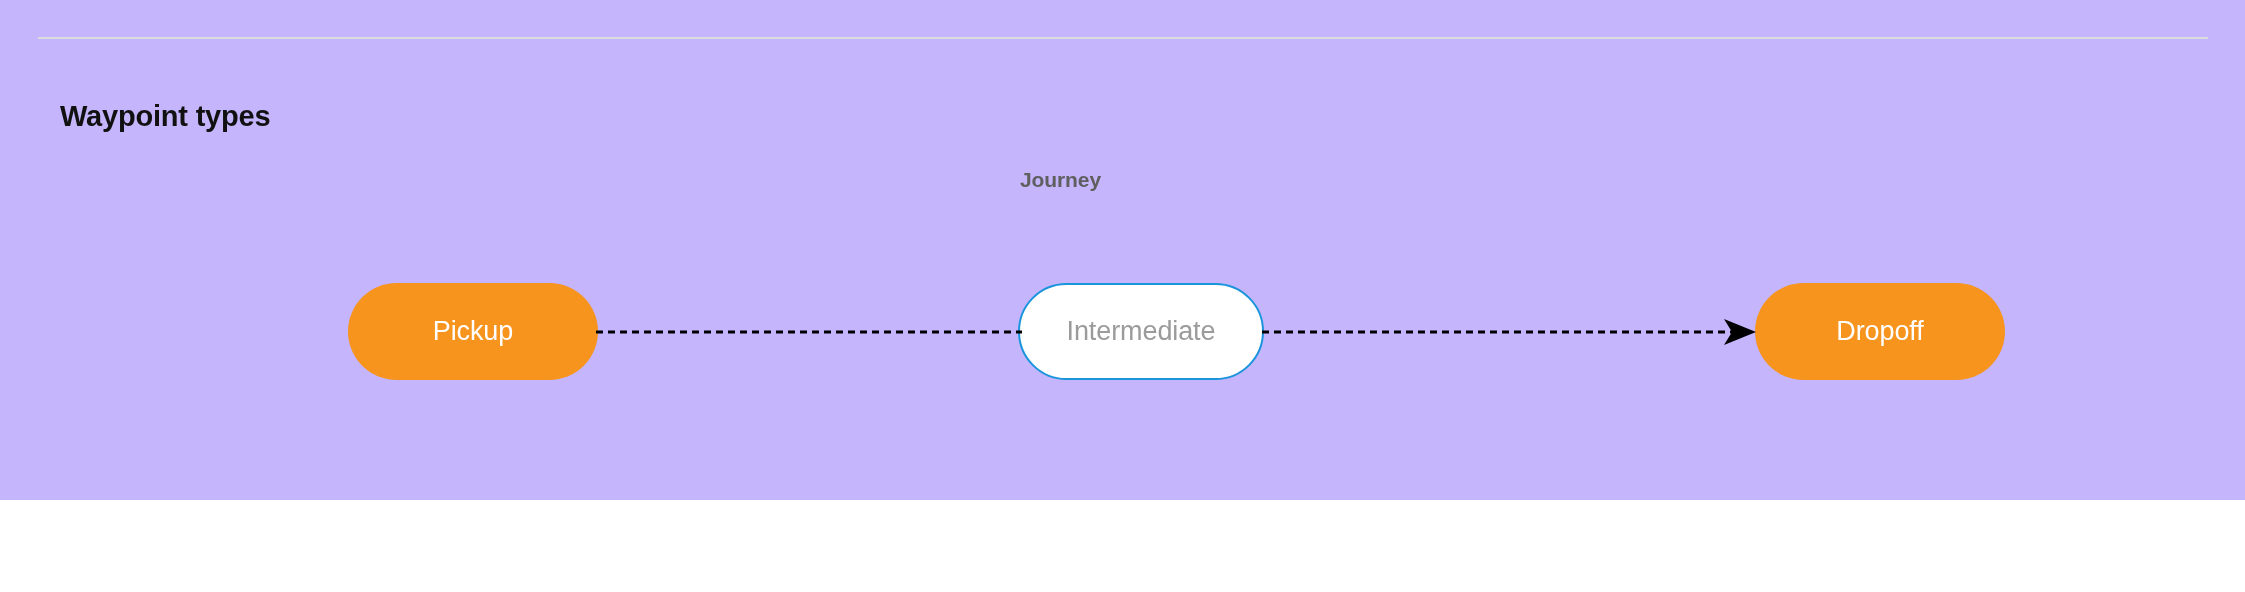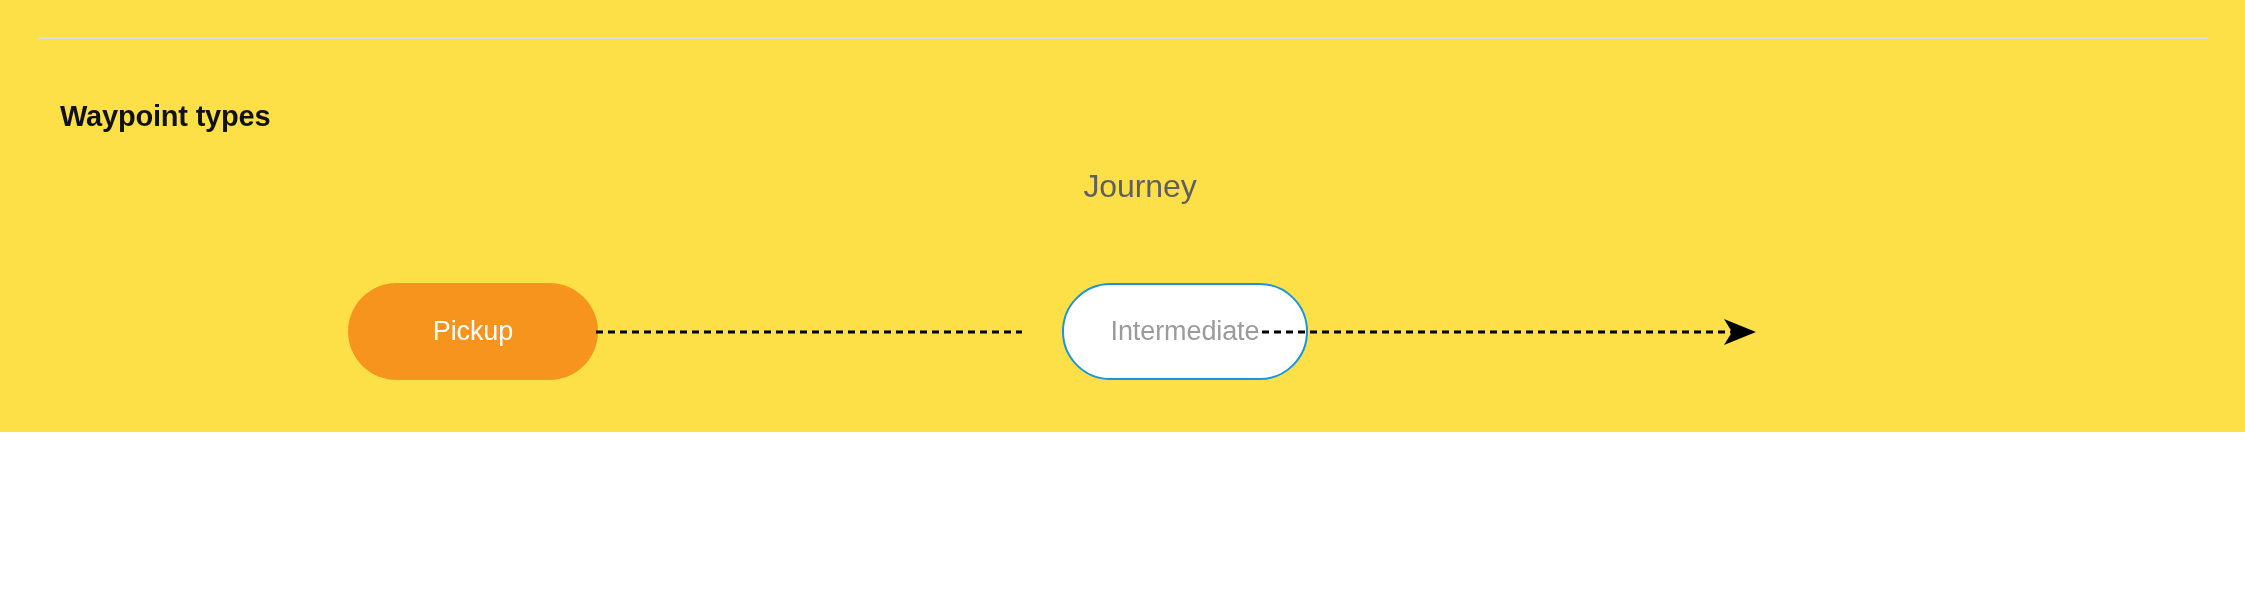--- a/index.html
+++ b/index.html
@@ -8,22 +8,22 @@
     background: #ffffff;
   }
   body {
     font-family: "Liberation Sans", sans-serif;
     -webkit-font-smoothing: antialiased;
   }
 
   .page {
     position: relative;
     width: 2245px;
-    height: 432px;
-    background: #fde047;
+    height: 500px;
+    background: #c4b5fd;
     overflow: hidden;
   }
 
   
   .rule {
     position: absolute;
     left: 38px;
     width: 2170px;
     height: 2px;
     background: #dcdcdc;
@@ -51,23 +51,22 @@
     top: 0;
     width: 2245px;
     height: 592px;
   }
 
   .journey-label {
     position: absolute;
     left: 1020px;
     top: 168px;
     width: 240px;
-    text-align: center;
-    font-size: 32px;
-    font-weight: 400;
+    font-size: 21px;
+    font-weight: 700;
     color: #5f5f5f;
     letter-spacing: -0.1px;
     white-space: nowrap;
   }
 
   
   .node {
     position: absolute;
     top: 283px;
     height: 97px;
@@ -84,21 +83,21 @@
   }
 
   .node-pickup {
     left: 348px;
     width: 250px;
     background: #f7941e;
     color: #ffffff;
   }
 
   .node-intermediate {
-    left: 1062px;
+    left: 1018px;
     width: 246px;
     background: #ffffff;
     border: 2px solid #1a95dc;
     color: #9b9b9b;
   }
 
   .node-dropoff {
     left: 1755px;
     width: 250px;
     background: #f7941e;
@@ -129,20 +128,23 @@
     <div class="journey-label">Journey</div>
 
     <div class="node node-pickup">
       <span>Pickup</span>
     </div>
 
     <div class="node node-intermediate">
       <span>Intermediate</span>
     </div>
 
+    <div class="node node-dropoff">
+      <span>Dropoff</span>
+    </div>
 
     <svg class="connector connector-1" viewBox="0 0 426 48" preserveAspectRatio="none">
       <line x1="0" y1="24" x2="426" y2="24" stroke="#000000" stroke-width="3" stroke-dasharray="7 5" stroke-linecap="butt"></line>
     </svg>
 
     <svg class="connector connector-2" viewBox="0 0 496 48" preserveAspectRatio="none">
       <line x1="0" y1="24" x2="474" y2="24" stroke="#000000" stroke-width="3" stroke-dasharray="7 5" stroke-linecap="butt"></line>
       <g>
         <path d="M 462 11 L 494 24 L 462 37 L 470 24 Z" fill="#000000"></path>
       </g>

